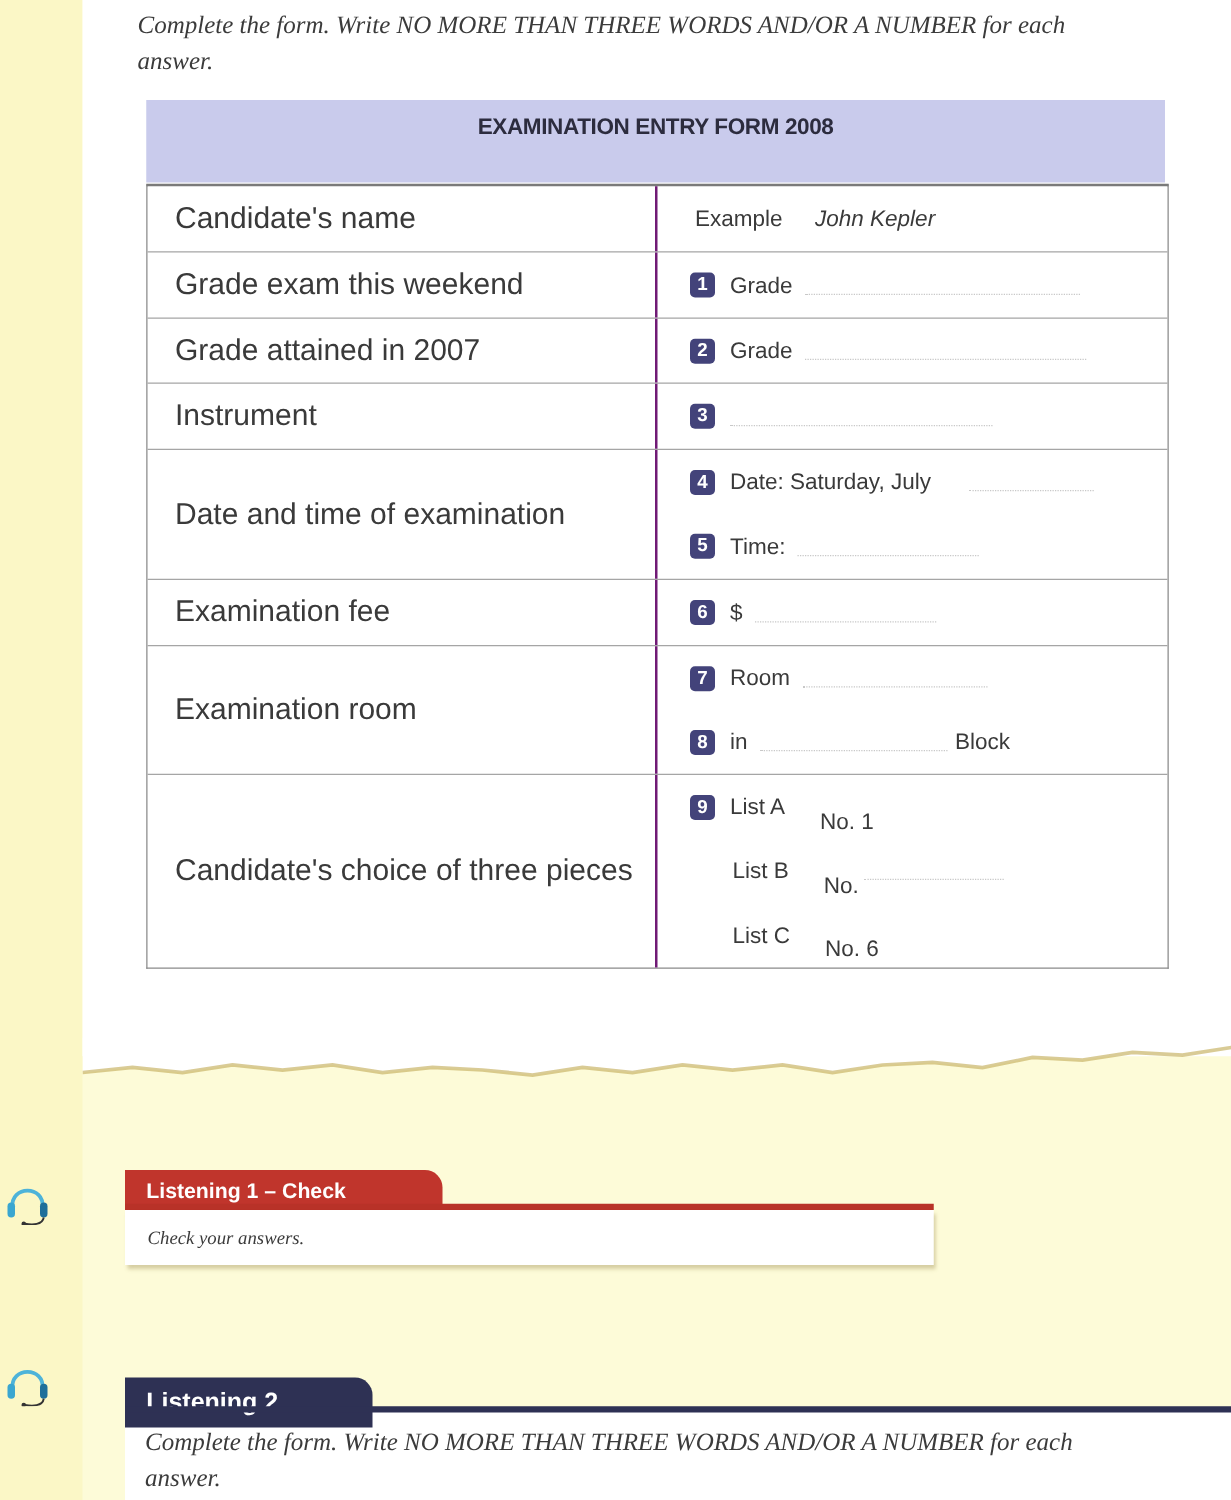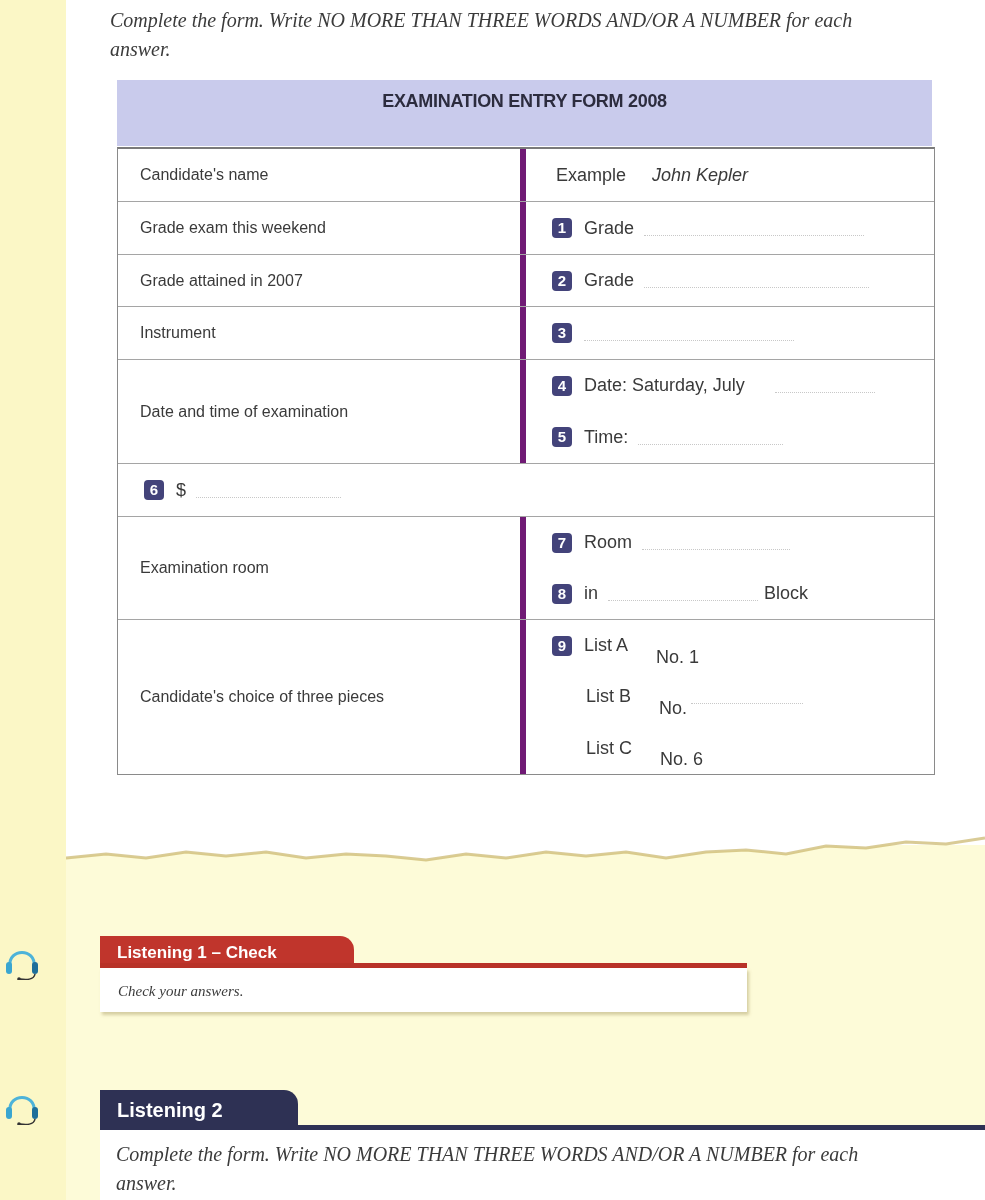--- a/index.html
+++ b/index.html
@@ -36,22 +36,22 @@
   .form-table {
     position: absolute; left: 117px; top: 147px; width: 816px;
     border: 1px solid #8a8a8a; border-top: 2px solid #7a7a7a;
     border-collapse: collapse; background: #fff;
   }
   .row { display: flex; border-bottom: 1px solid #a5a5a5; }
   .row:last-child { border-bottom: none; }
   .cell-label {
     width: 408px; box-sizing: border-box; padding-left: 22px;
     display: flex; align-items: center;
-    border-right: 6px solid #701a75;
-    font-size: 16px; color: #3a3a3a;
+    border-right: 2px solid #701a75;
+    font-size: 24px; color: #3a3a3a;
   }
   .cell-answer {
     flex: 1; box-sizing: border-box; padding-left: 26px;
     display: flex; flex-direction: column; justify-content: center;
     font-size: 18px; color: #3a3a3a;
   }
   .ans-line { display: flex; align-items: center; height: 68px; }
   .badge {
     display: inline-block; min-width: 20px; height: 20px; padding: 0 2px;
     border-radius: 4px; background: #43437a; color: #fff;
@@ -165,20 +165,21 @@
       </div>
       <div class="ans-line">
         <span class="badge">5</span>
         <span>Time:</span>
         <span class="blank" style="width:145px;"></span>
       </div>
     </div>
   </div>
 
   <div class="row" style="height:52px;">
+    <div class="cell-label">Examination fee</div>
     <div class="cell-answer">
       <div class="ans-line">
         <span class="badge">6</span>
         <span>$</span>
         <span class="blank" style="width:145px;"></span>
       </div>
     </div>
   </div>
 
   <div class="row" style="height:102px;">
@@ -238,19 +239,19 @@
 
 <svg class="headset" style="top:1085px;" viewBox="0 0 48 40">
   <path d="M8,26 C6,8 34,8 32,26" fill="none" stroke="#4db3d9" stroke-width="3"></path>
   <rect x="4" y="22" width="6" height="12" rx="3" fill="#3aa6d0"></rect>
   <rect x="30" y="22" width="6" height="12" rx="3" fill="#1e6f9a"></rect>
   <path d="M33,34 C32,40 24,40 18,39" fill="none" stroke="#333" stroke-width="1.5"></path>
   <circle cx="17" cy="39" r="1.8" fill="#333"></circle>
 </svg>
 <div class="paper2"></div>
 <div class="section-bar" style="top:1090px;height:40px;width:885px;">
-  <div class="section-tab" style="width:198px;height:40px;background:#2e3154;font-size:20px;line-height:40px;">Listening 2</div>
+  <div class="section-tab" style="width:198px;height:40px;background:#2e3154;font-size:20px;line-height:40px;margin-top:12px;">Listening 2</div>
   <div class="section-rule" style="width:885px;background:#2e3154;"></div>
 </div>
 <div class="instruction" style="top:1140px;left:116px;">
   <div>Complete the form. Write NO MORE THAN THREE WORDS AND/OR A NUMBER for each</div>
   <div>answer.</div>
 </div>
 
 </body></html>

